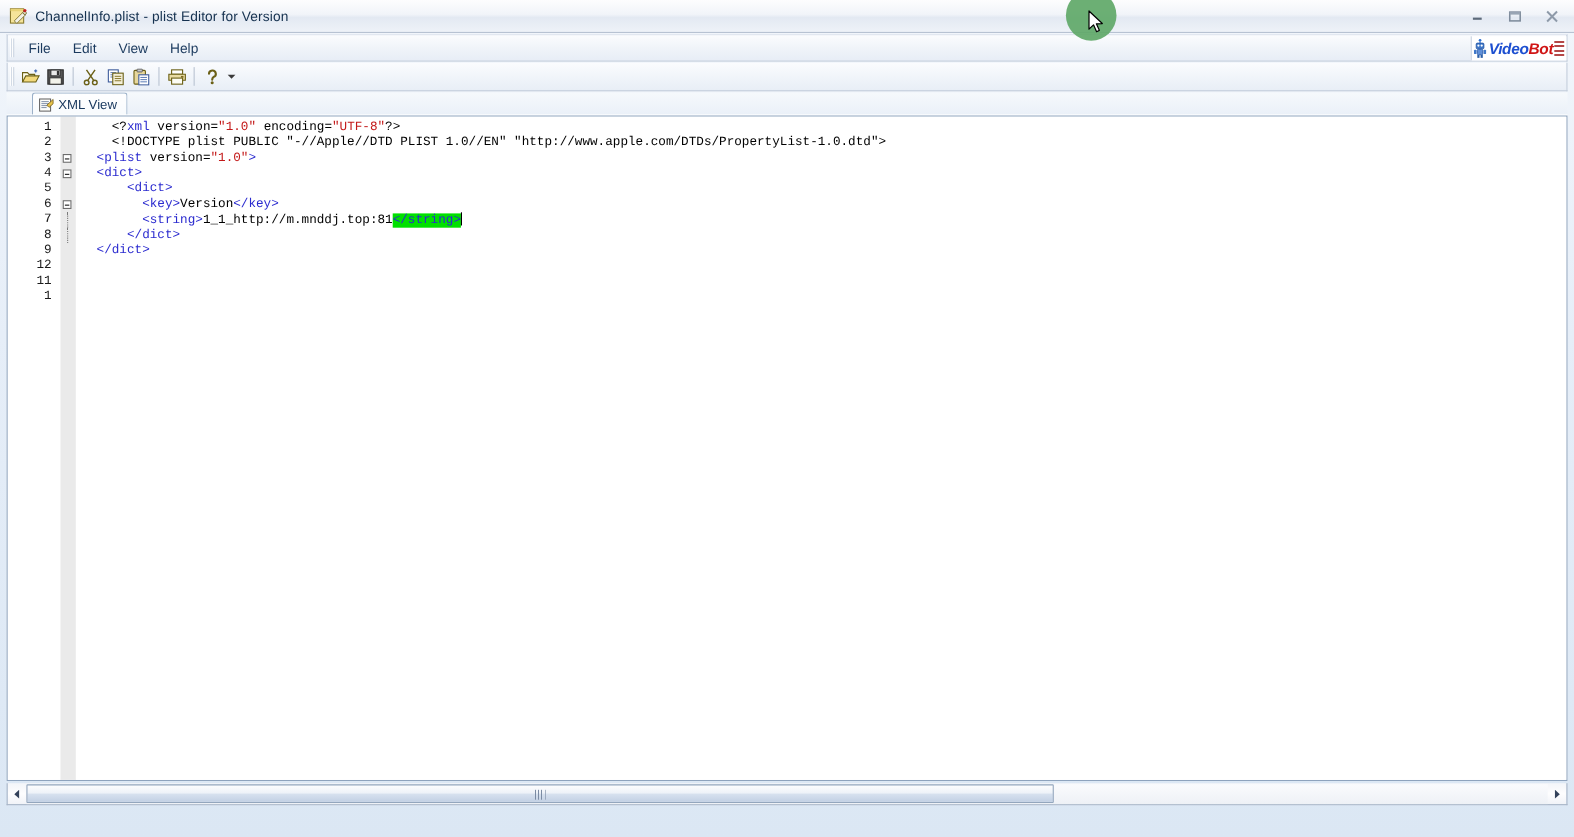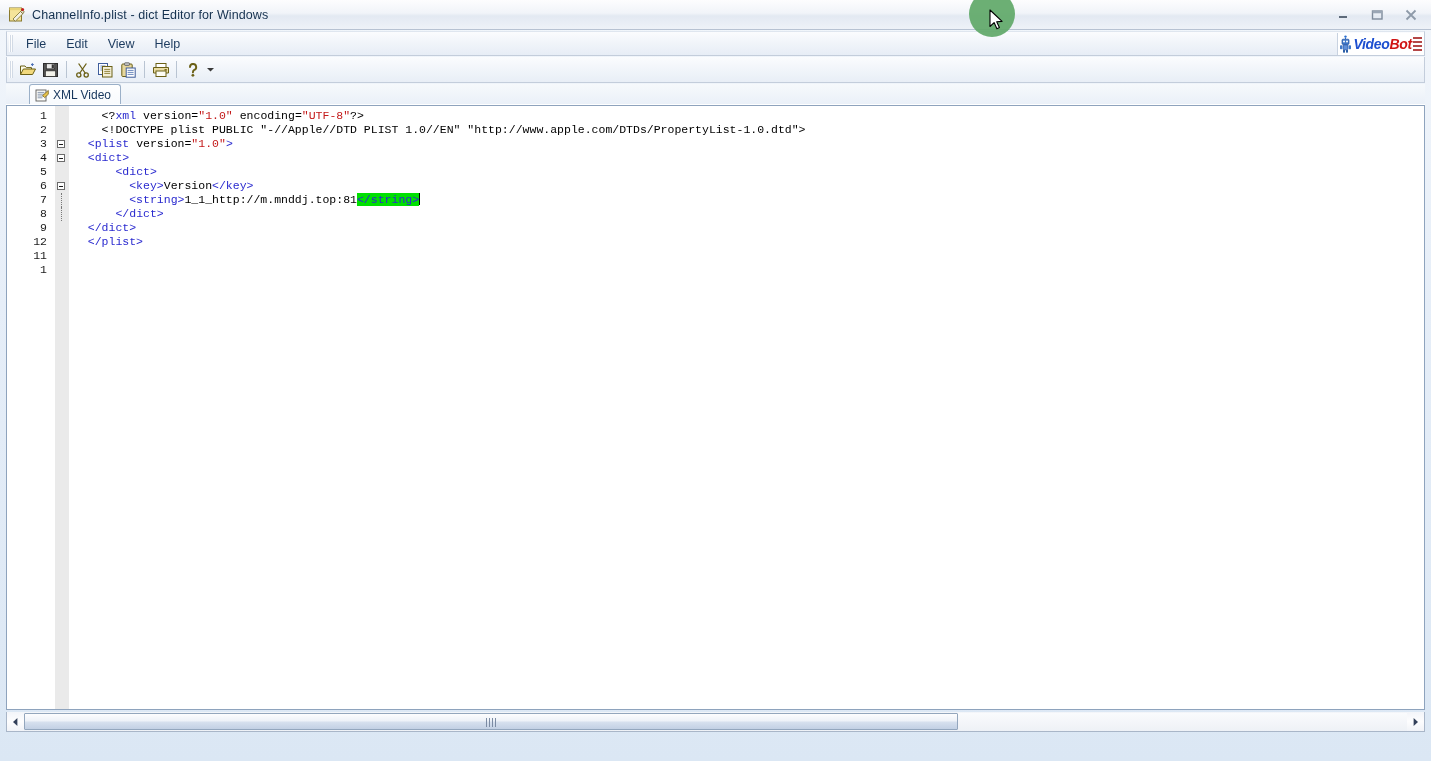--- a/index.html
+++ b/index.html
@@ -203,21 +203,21 @@
   <div class="titlebar">
     <div class="win-icon">
       <svg width="17" height="17" viewBox="0 0 17 17">
         <rect x="1.5" y="2" width="12" height="13" fill="#f5e49a" stroke="#8a7a2e" stroke-width="1"></rect>
         <rect x="1.5" y="2" width="12" height="2.2" fill="#e8d377" stroke="none"></rect>
         <path d="M5 13 L12.5 5.5 L14.8 7.8 L7.3 15.3 Z" fill="#f2f0e4" stroke="#7a6f2c" stroke-width=".8"></path>
         <path d="M12.5 5.5 L14.2 3.8 L16.2 5.8 L14.8 7.8 Z" fill="#d9d4c0" stroke="#7a6f2c" stroke-width=".8"></path>
         <circle cx="14.6" cy="3.6" r="1.5" fill="#c32020"></circle>
       </svg>
     </div>
-    <span class="win-title">ChannelInfo.plist - dict Editor for Windows</span>
+    <span class="win-title">ChannelInfo.plist - plist Editor for Version</span>
     <div class="tb-buttons">
       <div class="tb-btn">
         <svg width="14" height="12" viewBox="0 0 14 12">
             <rect x="3" y="7" width="8" height="2" fill="#5d6a7a"></rect>
           </svg>
       </div>
       <div class="tb-btn">
         <svg width="14" height="12" viewBox="0 0 14 12">
           <rect x="2.5" y="2" width="9.5" height="8" fill="none" stroke="#7e8b9b" stroke-width="1.4"></rect>
           <rect x="2.5" y="2" width="9.5" height="2.3" fill="#9aa6b5"></rect>
@@ -335,21 +335,21 @@
 
   <div class="tabstrip">
     <div class="tab">
       <div class="tab-ico">
         <svg width="14" height="13" viewBox="0 0 14 13">
           <rect x="1" y="1" width="10" height="11" fill="#fdfdfa" stroke="#5b5b5b" stroke-width=".9"></rect>
           <path d="M2.6 3.4 H9.4 M2.6 5.2 H9.4 M2.6 7 H9.4 M2.6 8.8 H7.4" stroke="#7e8fa8" stroke-width=".9"></path>
           <path d="M7.6 6.6 L13.3 1.4 L13.3 5.3 L9.6 8.6 Z" fill="#e8c44a" stroke="#7a6320" stroke-width=".8"></path>
         </svg>
       </div>
-      <span class="tab-label">XML Video</span>
+      <span class="tab-label">XML View</span>
     </div>
   </div>
   <div class="tab-skirt"></div>
 
   <div class="editor-frame">
     <div class="gutter-nums">
       <div class="num-lines" id="num-lines">
           <div class="line"><span class="lnum">1</span></div>
           <div class="line"><span class="lnum">2</span></div>
           <div class="line"><span class="lnum">3</span></div>
@@ -394,21 +394,20 @@
       <div class="code-lines" id="code-lines">
           <div class="line"><span class="t-black">    &lt;?</span><span class="t-name">xml</span><span class="t-black"> version=</span><span class="t-str">"1.0"</span><span class="t-black"> encoding=</span><span class="t-str">"UTF-8"</span><span class="t-black">?&gt;</span></div>
           <div class="line"><span class="t-black">    &lt;!DOCTYPE plist PUBLIC "-//Apple//DTD PLIST 1.0//EN" "http://www.apple.com/DTDs/PropertyList-1.0.dtd"&gt;</span></div>
           <div class="line"><span class="t-black">  </span><span class="t-tag">&lt;plist</span><span class="t-black"> version=</span><span class="t-str">"1.0"</span><span class="t-tag">&gt;</span></div>
           <div class="line"><span class="t-black">  </span><span class="t-tag">&lt;dict&gt;</span></div>
           <div class="line"><span class="t-black">      </span><span class="t-tag">&lt;dict&gt;</span></div>
           <div class="line"><span class="t-black">        </span><span class="t-tag">&lt;key&gt;</span><span class="t-black">Version</span><span class="t-tag">&lt;/key&gt;</span></div>
           <div class="line"><span class="t-black">        </span><span class="t-tag">&lt;string&gt;</span><span class="t-black">1_1_http://m.mnddj.top:81</span><span class="sel">&lt;/string&gt;</span><span class="caret"></span></div>
           <div class="line"><span class="t-black">      </span><span class="t-tag">&lt;/dict&gt;</span></div>
           <div class="line"><span class="t-black">  </span><span class="t-tag">&lt;/dict&gt;</span></div>
-          <div class="line"><span class="t-black">  </span><span class="t-tag">&lt;/plist&gt;</span></div>
           <div class="line"></div>
         </div>
     </div>
   </div>
 
   <div class="hscroll">
     <div class="sb-arrow">
       <svg width="9" height="10" viewBox="0 0 9 10">
           <path d="M6.4 1 L2 5 L6.4 9 Z" fill="#33415a"></path>
         </svg>

